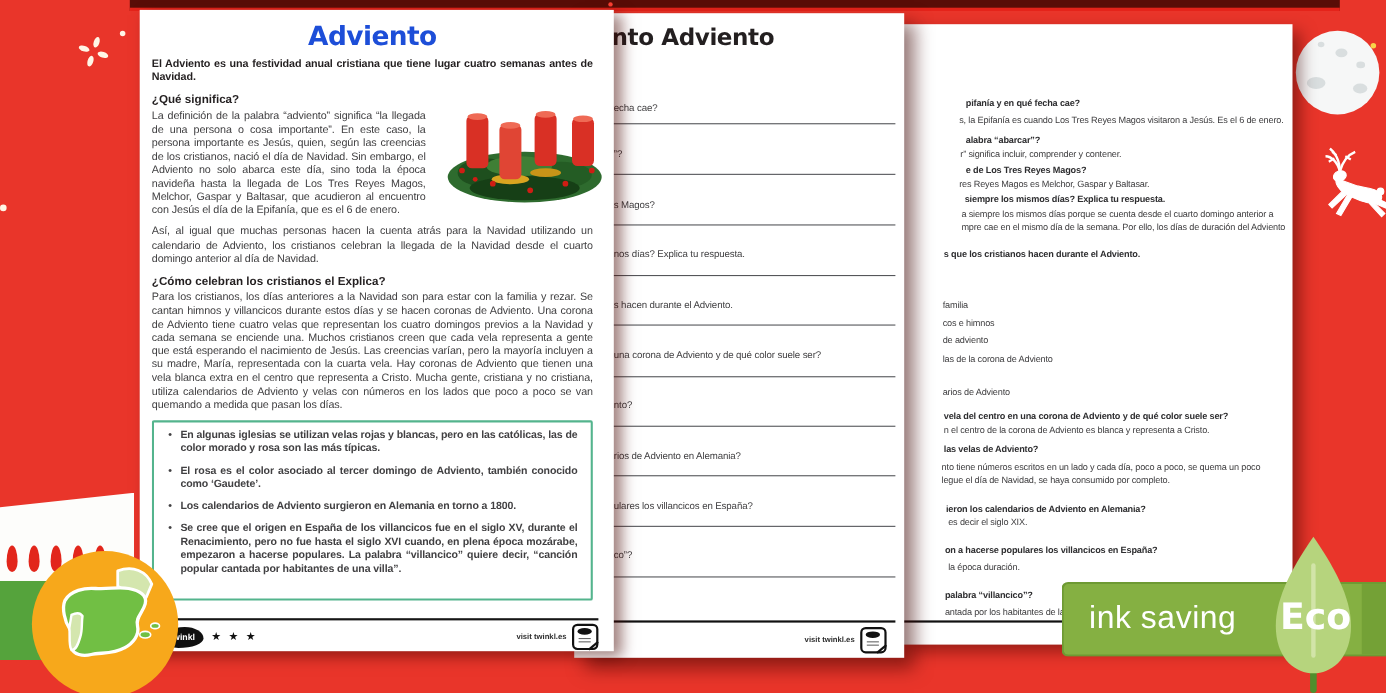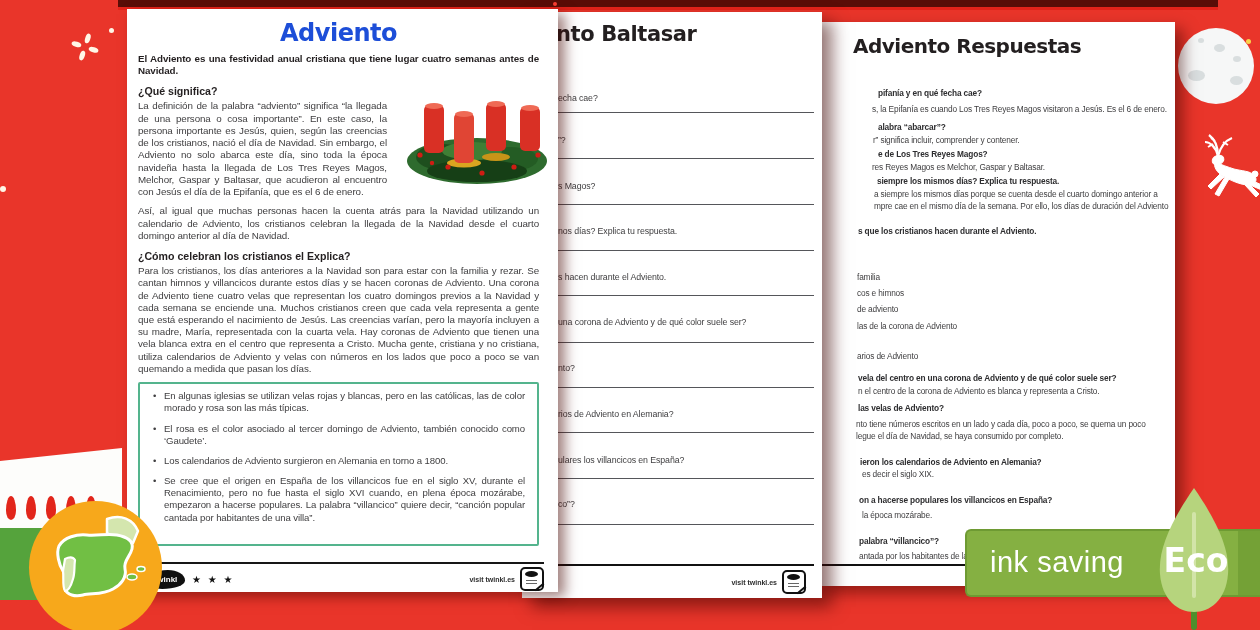--- a/index.html
+++ b/index.html
@@ -19,21 +19,21 @@
   
   .p1c{position:absolute;left:11px;right:19px;top:6px;bottom:30px;overflow:hidden;color:#414042;}
   .p1 h1{margin:4px 0 6px 0;text-align:center;font-family:"DejaVu Sans",sans-serif;font-size:24px;color:#1d4ed8;letter-spacing:-.5px;}
   .p1c p{margin:0 0 7px 0;font-size:9.8px;line-height:1.25;text-align:justify;letter-spacing:-.1px;}
   .p1c .bold{font-weight:bold;color:#231f20;}
   .p1c h2{margin:8px 0 3px 0;font-size:10.6px;color:#231f20;}
   .narrow{margin-right:152px !important;}
   .wreath{position:absolute;right:6px;top:86px;width:150px;height:92px;}
   .facts{border:2px solid #54b48d;border-radius:2px;margin-top:4px;padding:6px 12px 4px 10px;height:150px;overflow:hidden;}
   .facts .fh{font-weight:bold;color:#231f20;font-size:10px;margin-bottom:4px;}
-  .facts ul{margin:0;padding:0;list-style:none;}
+  .facts ul{margin:0;padding:0;list-style:none;font-weight:bold;}
   .facts li{position:relative;padding-left:14px;margin-bottom:8px;font-size:9.6px;line-height:1.27;text-align:justify;letter-spacing:-.1px;}
   .facts li::before{content:"•";position:absolute;left:3px;top:0;}
   .p1f{position:absolute;left:20px;right:14px;bottom:0;height:26px;border-top:2px solid #161616;display:flex;justify-content:space-between;align-items:center;padding-top:2px;}
   .fleft{display:flex;align-items:center;gap:7px;}
   .fright{display:flex;align-items:center;gap:5px;}
   .tlogo{width:38px;height:19px;background:#101010;border-radius:55% 45% 60% 40%/60% 55% 45% 40%;color:#fff;font-size:8px;font-weight:bold;display:flex;align-items:center;justify-content:center;}
   .stars{font-size:10px;color:#111;letter-spacing:2px;}
   .visit{font-size:7px;font-weight:bold;color:#2d2d2d;white-space:nowrap;}
   .tbadge{position:relative;width:20px;height:20px;border:2px solid #111;border-radius:5px;background:#fff;}
   .tbadge .blob{position:absolute;left:3px;top:2px;width:13px;height:6px;background:#111;border-radius:50%;}
@@ -124,21 +124,20 @@
 
   <div class="house-white"></div>
   <div class="icicle" style="left:6px;"></div>
   <div class="icicle" style="left:26px;"></div>
   <div class="icicle" style="left:46px;"></div>
   <div class="icicle" style="left:66px;"></div>
   <div class="icicle" style="left:86px;"></div>
   <div class="house-green"></div>
 
   <div class="page p3">
-    <div class="title">Adviento Respuestas</div>
     <div class="p3t q" style="left:26px;top:66px">pifanía y en qué fecha cae?</div>
     <div class="p3t a" style="left:20px;top:82px">s, la Epifanía es cuando Los Tres Reyes Magos visitaron a Jesús. Es el 6 de enero.</div>
     <div class="p3t q" style="left:26px;top:100px">alabra “abarcar”?</div>
     <div class="p3t a" style="left:21px;top:113px">r” significa incluir, comprender y contener.</div>
     <div class="p3t q" style="left:26px;top:127px">e de Los Tres Reyes Magos?</div>
     <div class="p3t a" style="left:20px;top:140px">res Reyes Magos es Melchor, Gaspar y Baltasar.</div>
     <div class="p3t q" style="left:25px;top:154px">siempre los mismos días? Explica tu respuesta.</div>
     <div class="p3t a" style="left:22px;top:167px">a siempre los mismos días porque se cuenta desde el cuarto domingo anterior a</div>
     <div class="p3t a" style="left:22px;top:179px">mpre cae en el mismo día de la semana. Por ello, los días de duración del Adviento</div>
     <div class="p3t q" style="left:6px;top:204px">s que los cristianos hacen durante el Adviento.</div>
@@ -148,28 +147,28 @@
     <div class="p3t a" style="left:5px;top:299px">las de la corona de Adviento</div>
     <div class="p3t a" style="left:5px;top:329px">arios de Adviento</div>
     <div class="p3t q" style="left:6px;top:351px">vela del centro en una corona de Adviento y de qué color suele ser?</div>
     <div class="p3t a" style="left:6px;top:364px">n el centro de la corona de Adviento es blanca y representa a Cristo.</div>
     <div class="p3t q" style="left:6px;top:381px">las velas de Adviento?</div>
     <div class="p3t a" style="left:4px;top:397px">nto tiene números escritos en un lado y cada día, poco a poco, se quema un poco</div>
     <div class="p3t a" style="left:4px;top:409px">legue el día de Navidad, se haya consumido por completo.</div>
     <div class="p3t q" style="left:8px;top:435px">ieron los calendarios de Adviento en Alemania?</div>
     <div class="p3t a" style="left:10px;top:447px">es decir el siglo XIX.</div>
     <div class="p3t q" style="left:7px;top:473px">on a hacerse populares los villancicos en España?</div>
-    <div class="p3t a" style="left:10px;top:488px">la época mozárabe.</div>
+    <div class="p3t a" style="left:10px;top:488px">la época duración.</div>
     <div class="p3t q" style="left:7px;top:514px">palabra “villancico”?</div>
     <div class="p3t a" style="left:7px;top:529px">antada por los habitantes de la v</div>
     <div class="p3fline"></div>
   </div>
 
   <div class="page p2">
-    <div class="title">nto Baltasar</div>
+    <div class="title">nto Adviento</div>
     <div class="p2q" style="top:81px">echa cae?</div>
     <div class="rule" style="top:100px"></div>
     <div class="p2q" style="top:123px">”?</div>
     <div class="rule" style="top:146px"></div>
     <div class="p2q" style="top:169px">s Magos?</div>
     <div class="rule" style="top:192px"></div>
     <div class="p2q" style="top:214px">nos días? Explica tu respuesta.</div>
     <div class="rule" style="top:238px"></div>
     <div class="p2q" style="top:260px">s hacen durante el Adviento.</div>
     <div class="rule" style="top:283px"></div>

